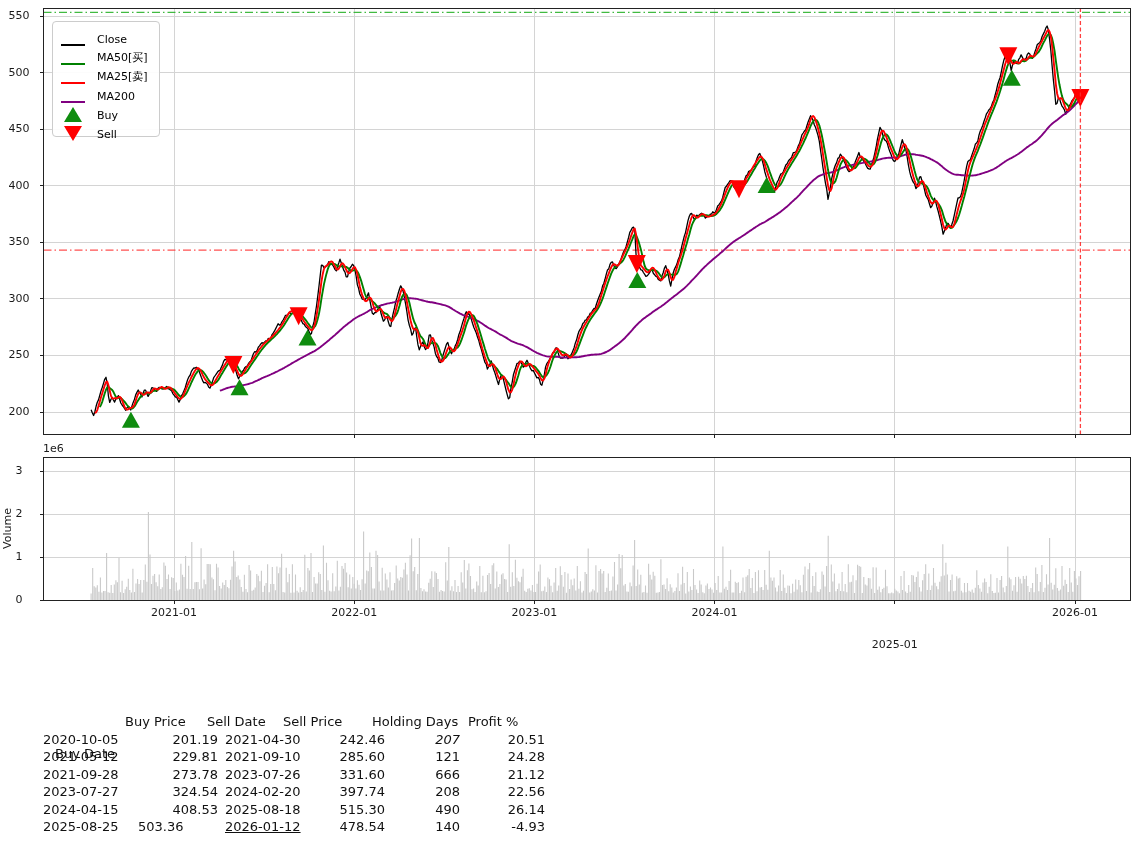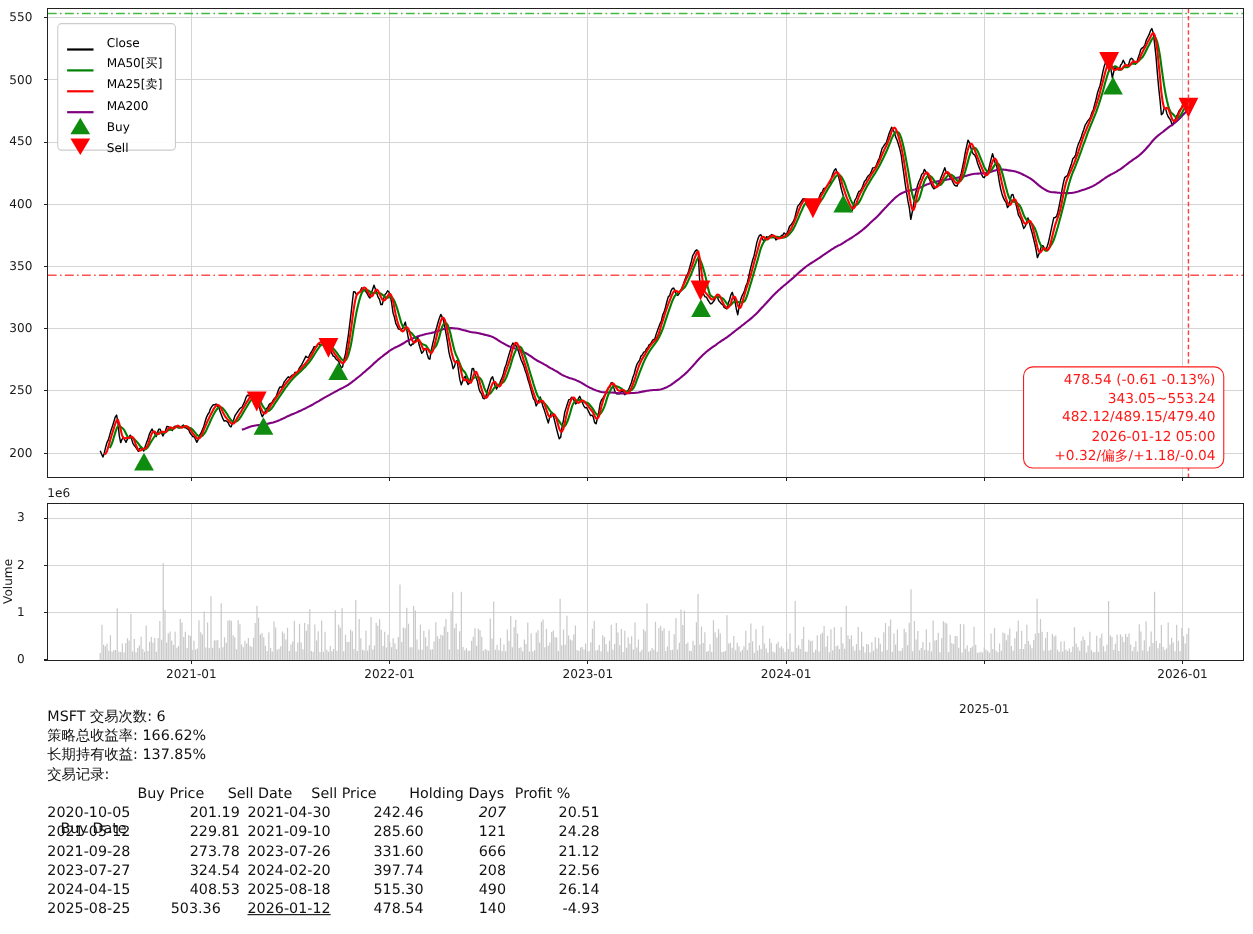--- a/index.html
+++ b/index.html
@@ -145,35 +145,22 @@
         </span>
         <span class="lg-label">Buy</span>
       </div>
       <div class="lg-row">
         <span class="lg-swatch">
           <span class="lg-tri-down"></span>
         </span>
         <span class="lg-label">Sell</span>
       </div>
     </div>
-  <div id="annotation">
-      <div class="ann-line" style="color: rgb(255, 26, 26);">478.54 (-0.61 -0.13%)</div>
-      <div class="ann-line" style="color: rgb(255, 26, 26);">343.05~553.24</div>
-      <div class="ann-line" style="color: rgb(255, 26, 26);">482.12/489.15/479.40</div>
-      <div class="ann-line" style="color: rgb(255, 26, 26);">2026-01-12 05:00</div>
-      <div class="ann-line" style="color: rgb(255, 26, 26);">+0.32/偏多/+1.18/-0.04</div>
-    </div>
   <div id="vol-label">Volume</div>
   <div id="vol-mult">1e6</div>
-  <div id="summary">
-      <div class="sum-line">MSFT 交易次数: 6</div>
-      <div class="sum-line">策略总收益率: 166.62%</div>
-      <div class="sum-line">长期持有收益: 137.85%</div>
-      <div class="sum-line">交易记录:</div>
-    </div>
   <div id="trades">
       <div class="tr-row" style="top: 0px;">
         <span class="tr-cell" style="left: 12px; margin-top: 32px;">Buy Date</span>
         <span class="tr-cell" style="left: 82px;">Buy Price</span>
         <span class="tr-cell" style="left: 164px;">Sell Date</span>
         <span class="tr-cell" style="left: 240px;">Sell Price</span>
         <span class="tr-cell" style="left: 329px;">Holding Days</span>
         <span class="tr-cell" style="left: 425px;">Profit %</span>
       </div>
       <div class="tr-row" style="top: 17.5px;">
@@ -211,21 +198,21 @@
       <div class="tr-row" style="top: 87.5px;">
         <span class="tr-cell" style="left: 0px; width: 120px; text-align: left;">2024-04-15</span>
         <span class="tr-cell" style="left: 95px; width: 80px; text-align: right;">408.53</span>
         <span class="tr-cell" style="left: 182px; width: 120px; text-align: left;">2025-08-18</span>
         <span class="tr-cell" style="left: 262px; width: 80px; text-align: right;">515.30</span>
         <span class="tr-cell" style="left: 337px; width: 80px; text-align: right;">490</span>
         <span class="tr-cell" style="left: 422px; width: 80px; text-align: right;">26.14</span>
       </div>
       <div class="tr-row" style="top: 105px;">
         <span class="tr-cell" style="left: 0px; width: 120px; text-align: left;">2025-08-25</span>
-        <span class="tr-cell" style="left: 95px; width: 80px; text-align: center;">503.36</span>
+        <span class="tr-cell" style="left: 95px; width: 80px; text-align: left;">503.36</span>
         <span class="tr-cell" style="left: 182px; width: 120px; text-align: left; text-decoration: underline;">2026-01-12</span>
         <span class="tr-cell" style="left: 262px; width: 80px; text-align: right;">478.54</span>
         <span class="tr-cell" style="left: 337px; width: 80px; text-align: right;">140</span>
         <span class="tr-cell" style="left: 422px; width: 80px; text-align: right;">-4.93</span>
       </div>
     </div>
 <div class="tick y" style="left: 2px; top: 405px;">200</div>
     <div class="tick y" style="left: 2px; top: 348.43px;">250</div>
     <div class="tick y" style="left: 2px; top: 291.86px;">300</div>
     <div class="tick y" style="left: 2px; top: 235.29px;">350</div>

